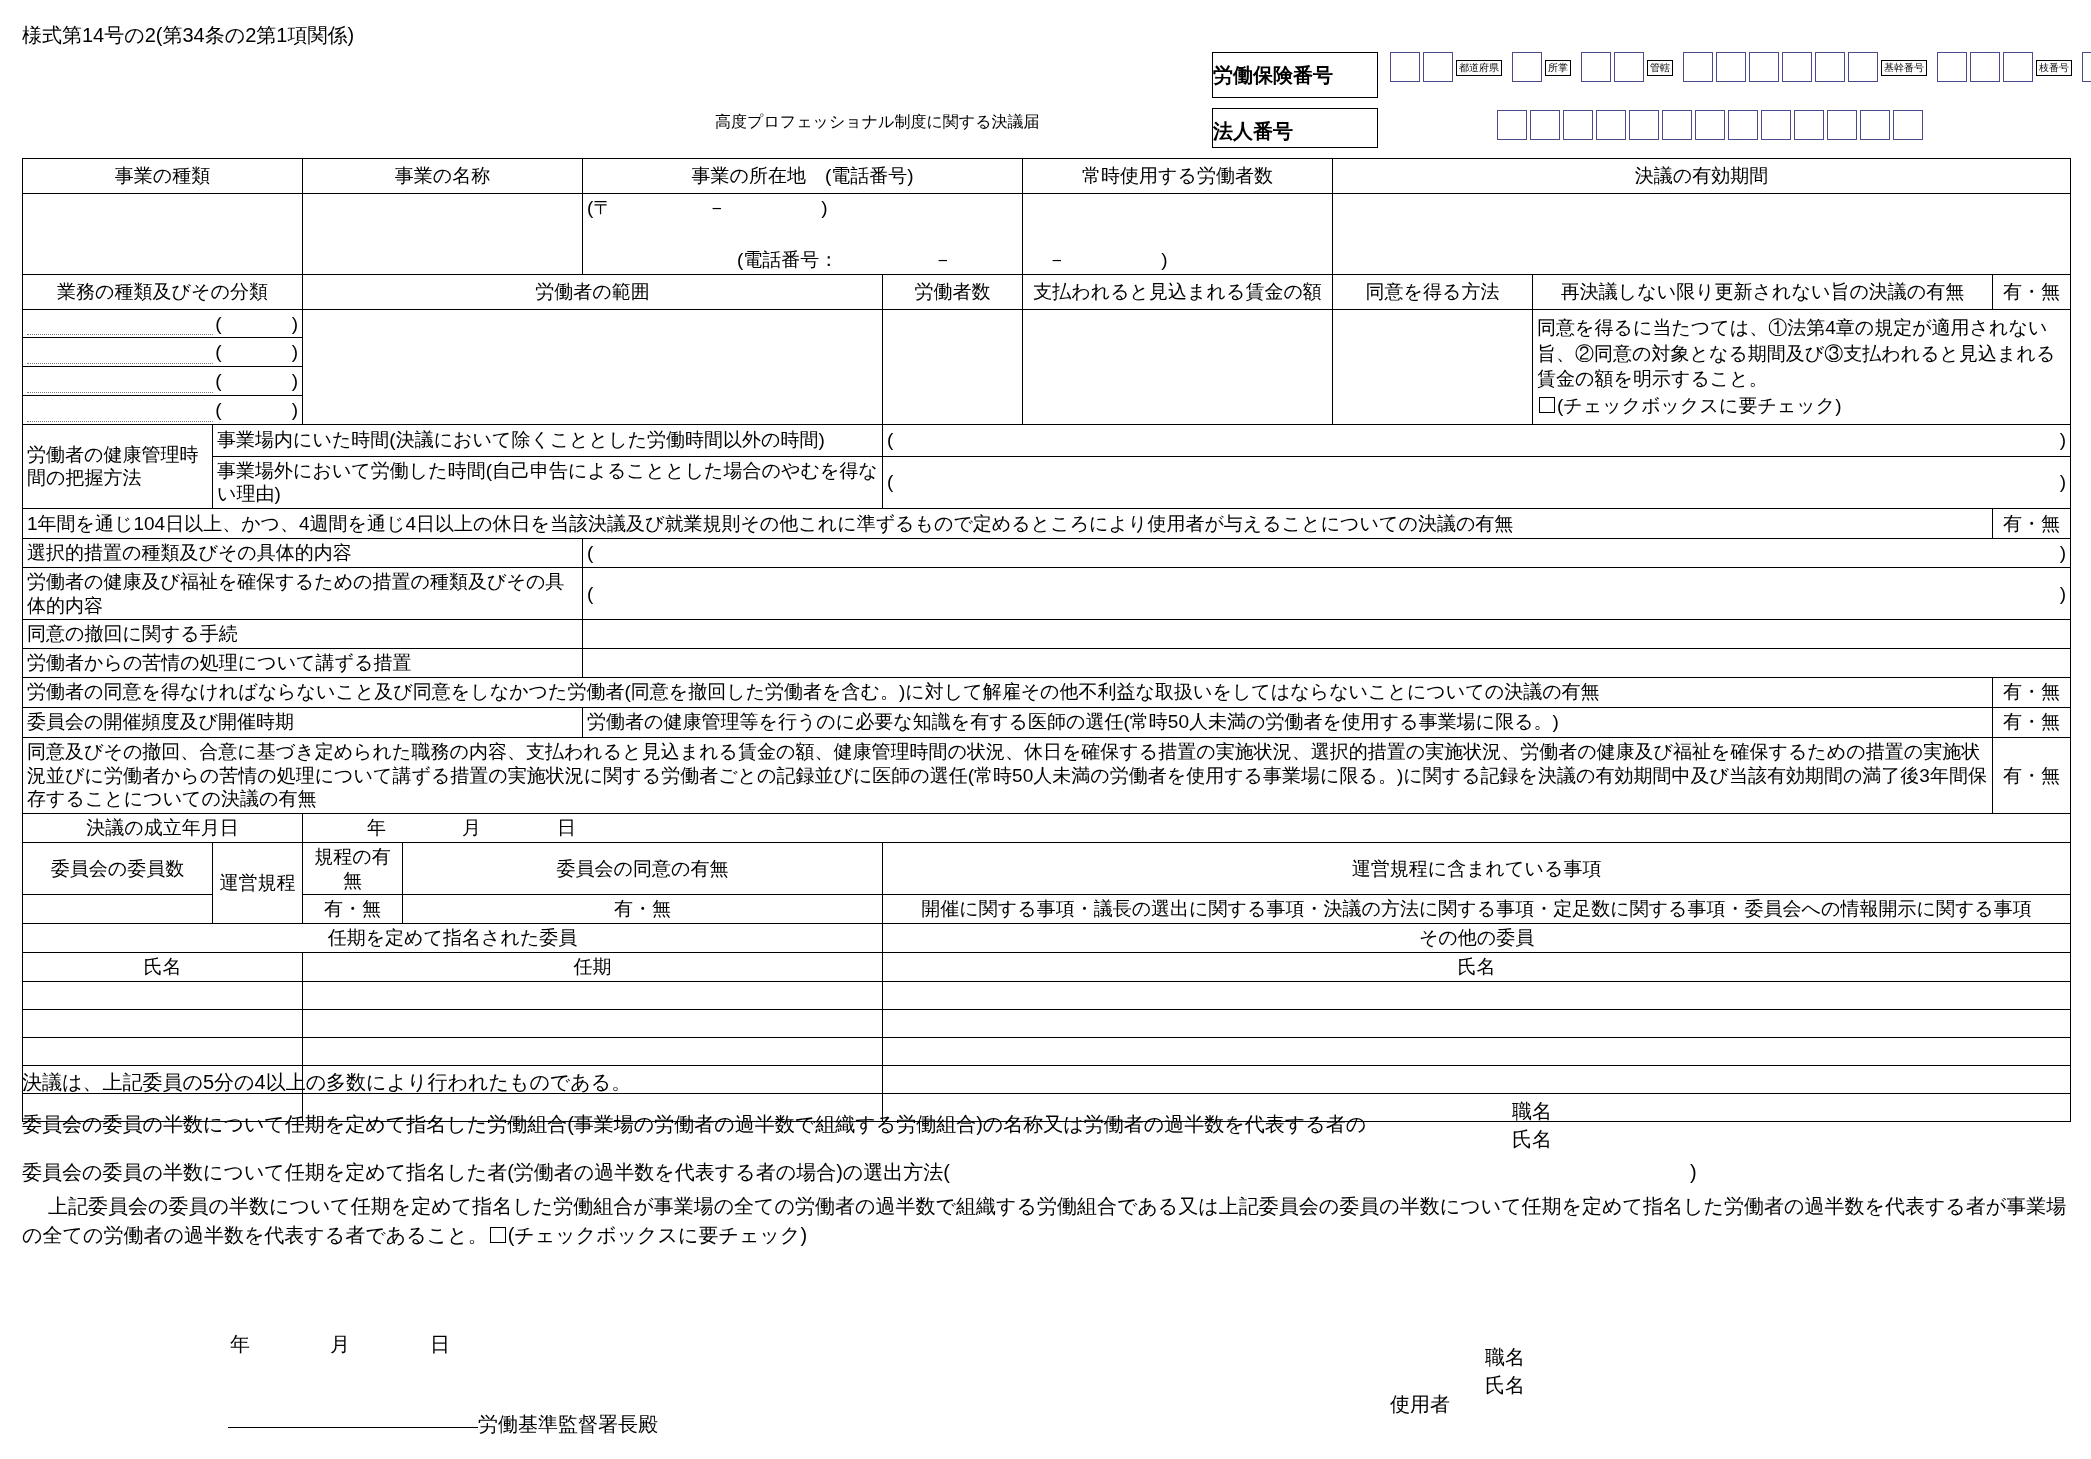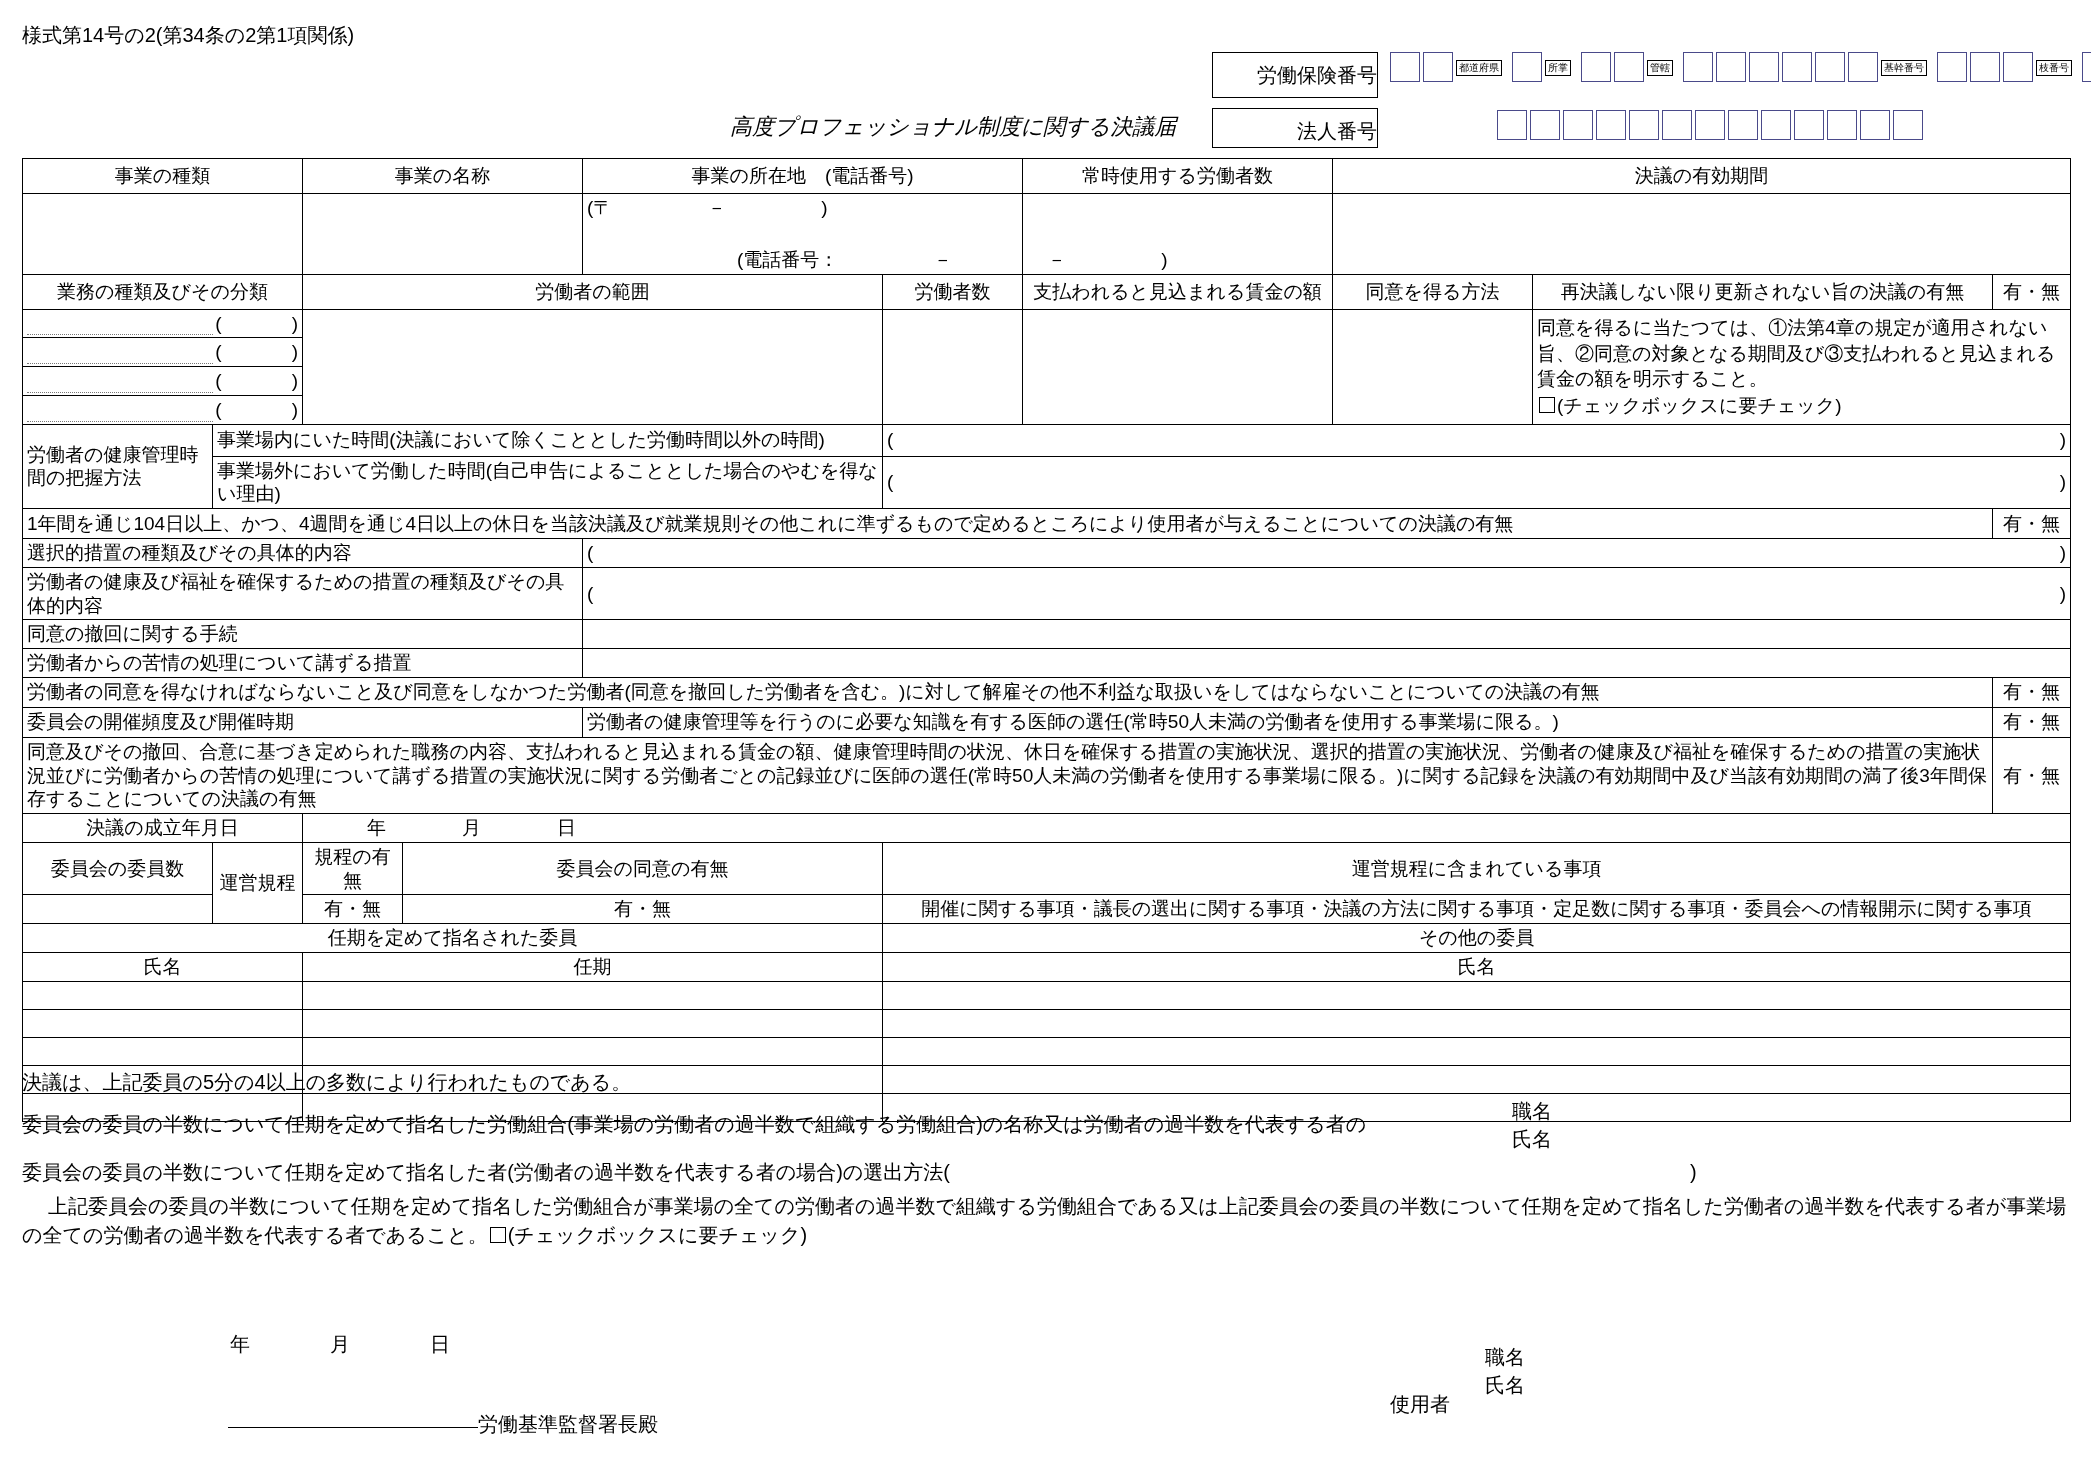--- a/index.html
+++ b/index.html
@@ -21,34 +21,34 @@
   }
   .form-no {
     position: absolute;
     left: 22px;
     top: 22px;
     font-size: 20px;
     white-space: nowrap;
   }
   .doc-title {
     position: absolute;
-    left: 730px;
+    left: 715px;
     top: 112px;
-    font-size: 22px;
+    font-size: 16px;
     white-space: nowrap;
-    font-style: italic;
   }
   .ins-label {
     position: absolute;
     box-sizing: border-box;
     border: 1px solid #000;
-    text-align: right;
+    text-align: left;
     font-size: 20px;
     line-height: 44px;
     background: #fff;
+    font-weight: bold;
   }
   #ins-number-label { left: 1212px; top: 52px; width: 166px; height: 46px; }
   #corp-number-label { left: 1212px; top: 108px; width: 166px; height: 40px; }
 
   .boxrow {
     position: absolute;
     display: flex;
   }
   .cellbox {
     box-sizing: border-box;

